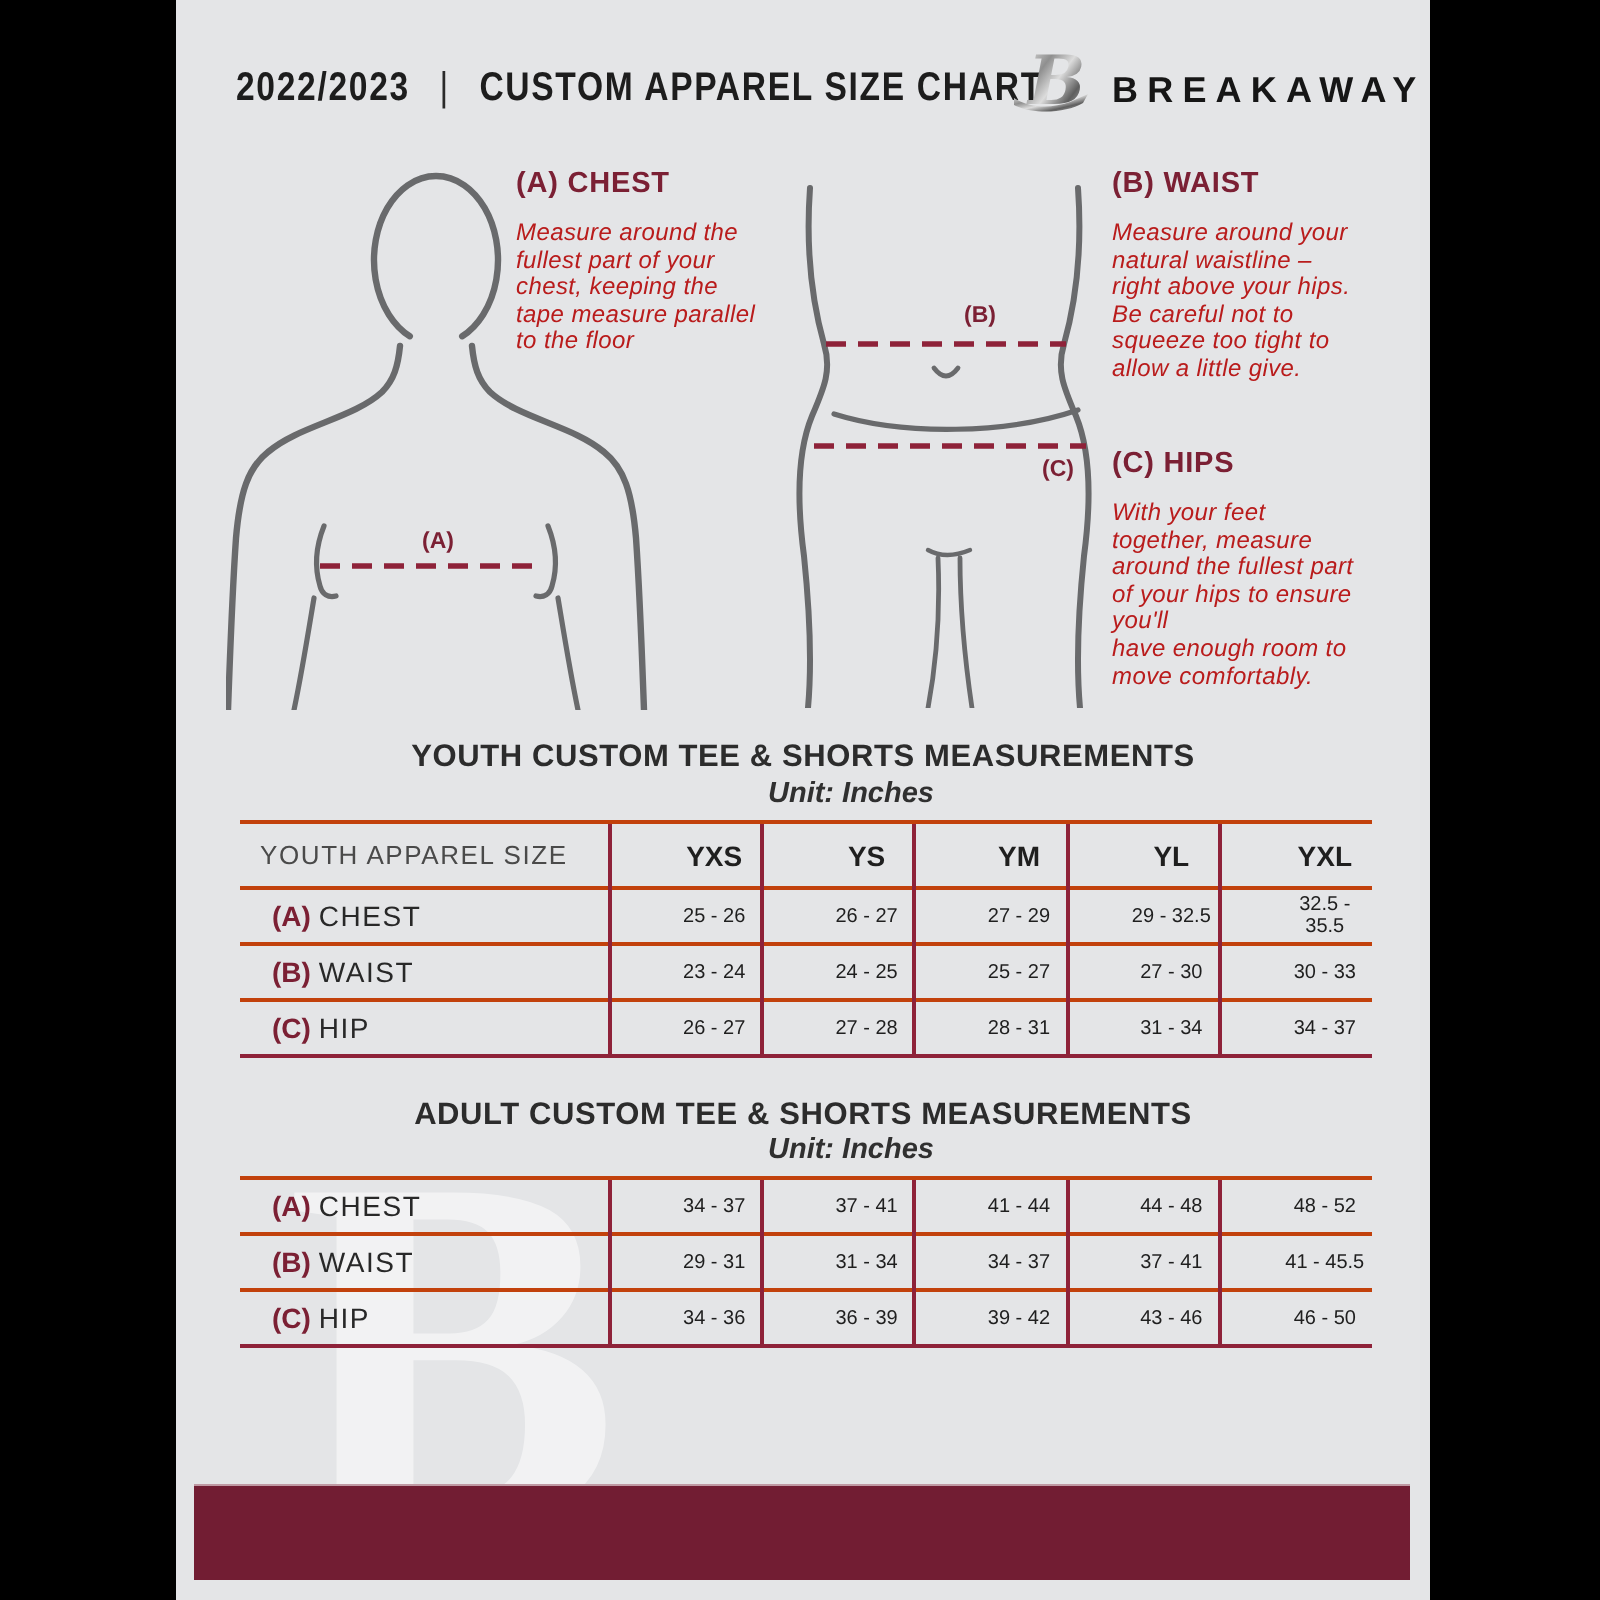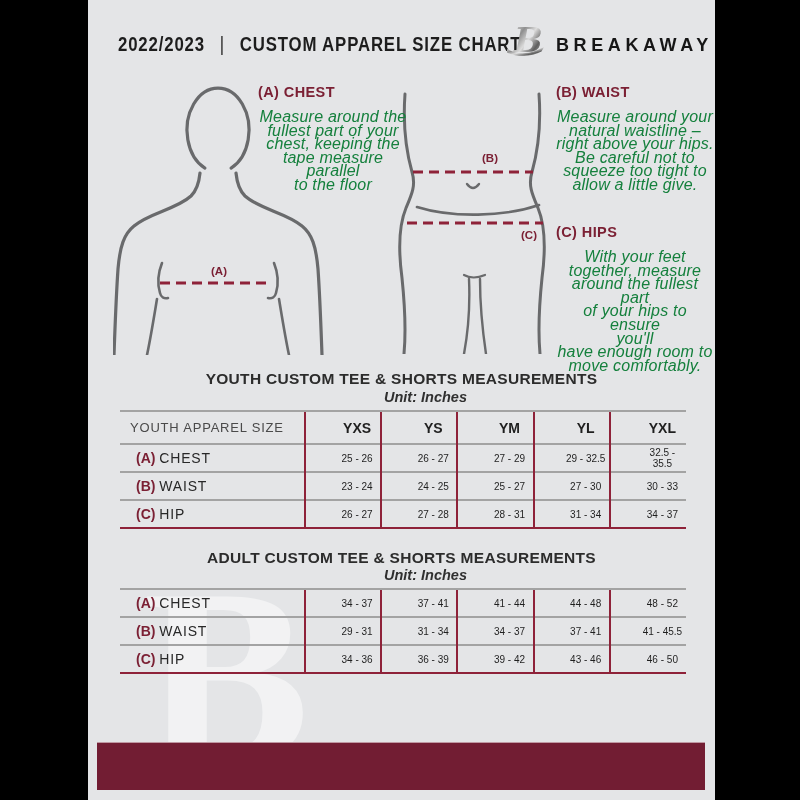--- a/index.html
+++ b/index.html
@@ -25,40 +25,40 @@
   .marker { position:absolute; font-size:11.5px; font-weight:700; color:#7b2034; }
   .m-a { left:123px; top:265px; }
   .m-b { left:394px; top:152px; }
   .m-c { left:433px; top:229px; }
   .guide-block { position:absolute; }
   .gb-chest { left:170px; top:84px;  width:150px; }
   .gb-waist { left:468px; top:84px;  width:158px; }
   .gb-hips  { left:468px; top:224px; width:158px; }
   .guide-block h3 { font-size:14.5px; font-weight:700; letter-spacing:.4px;
                     color:#7b2034; margin-bottom:10px; }
-  .guide-block p { font-size:16px; font-style:italic; line-height:13.6px;
-                   letter-spacing:.2px; color:#15803d; white-space:pre-line;text-align:center; }
+  .guide-block p { font-size:12px; font-style:italic; line-height:13.6px;
+                   letter-spacing:.2px; color:#b91c1c; white-space:pre-line; }
 
   
   .watermark { position:absolute; left:55px; top:552px; font-family:"Liberation Serif", serif;
                font-weight:700; font-size:250px; line-height:1; color:rgba(255,255,255,.5); }
 
   
   .sec-title { position:absolute; left:0; width:627px; text-align:center;
                font-size:15.5px; font-weight:700; letter-spacing:.3px; color:#2c2c2c; }
   .sec-unit  { position:absolute; left:0; width:627px; text-align:center;
                font-size:14.5px; font-weight:600; font-style:italic; color:#303030;padding-left:48px; }
   .t-youth-title { top:370px; }  .t-youth-unit { top:389px; }
   .t-adult-title { top:549px; }  .t-adult-unit { top:567px; }
   table.size-table { position:absolute; left:32px; width:566px;
                      border-collapse:collapse; table-layout:fixed; }
   .tbl-youth { top:410px; }  .tbl-adult { top:588px; }
   .size-table col.c-label { width:185px; }
   .size-table col.c-v { width:76.2px; }
-  .size-table td { border-top:2px solid #a3a3a3; height:28px; vertical-align:middle;
+  .size-table td { border-top:2px solid #c2410c; height:28px; vertical-align:middle;
                    background:transparent; }
   .size-table tr.head-row td { height:33px; }
   .size-table tr:last-child td { border-bottom:2px solid #8e2239; }
   .size-table td + td { border-left:2px solid #8e2239;padding-left:28px; }
   td.label-head { font-size:13px; color:#4a4a4a; letter-spacing:.8px; padding-left:10px; }
   td.size-head  { font-size:14px; font-weight:700; color:#1f1f1f; text-align:center; }
   td.row-label  { padding-left:16px; font-size:14px; white-space:nowrap; }
   td.row-label .pfx   { font-weight:700; color:#7b2034; }
   td.row-label .rname { color:#282828; letter-spacing:.8px; }
   td.val { font-size:10px; color:#1f1f1f; text-align:center;margin-left:24px; }

